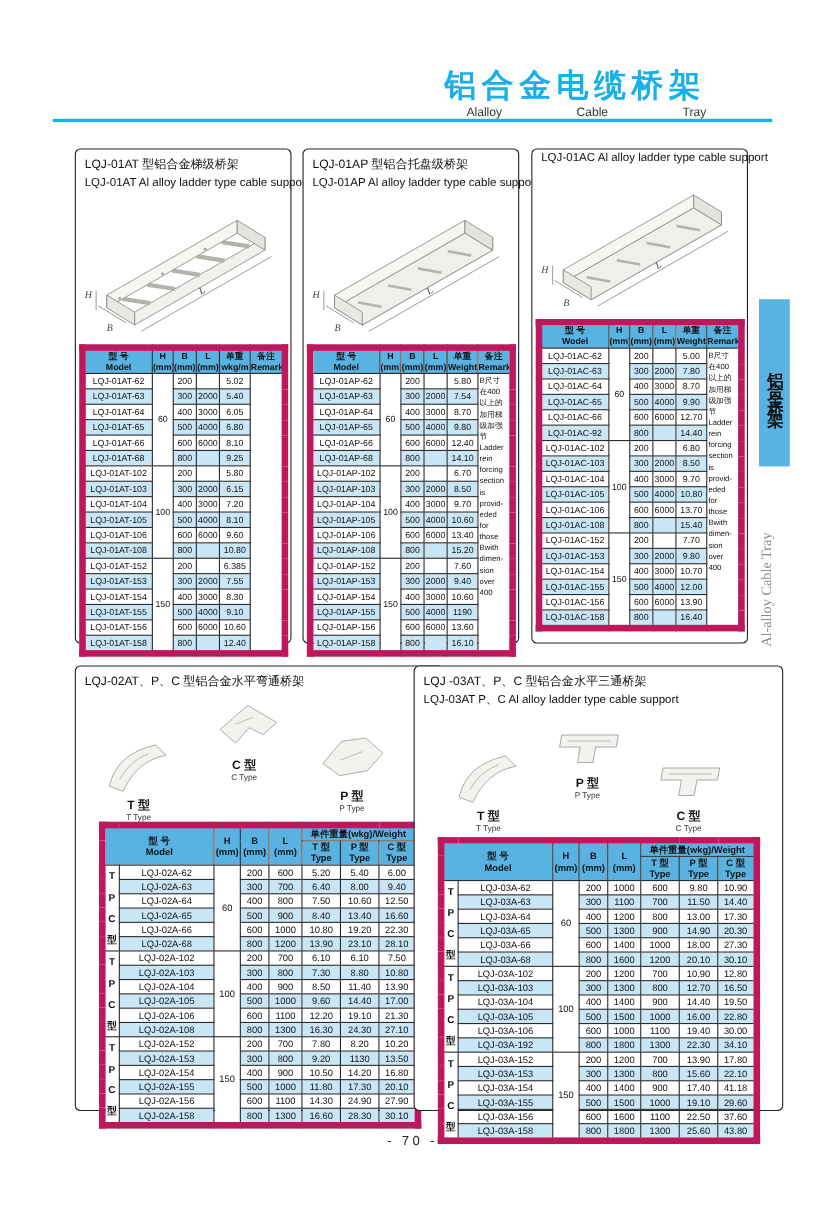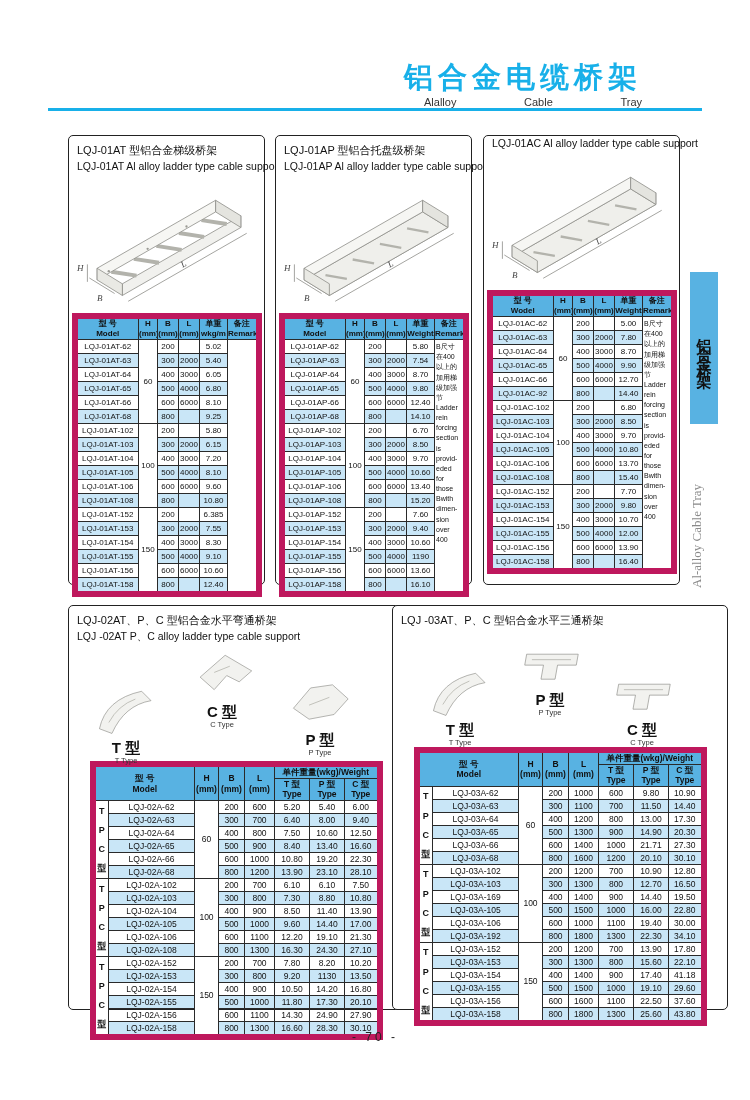--- a/index.html
+++ b/index.html
@@ -15,21 +15,21 @@
   .t-cn{padding:7px 8px 0 8px;font-size:11px;line-height:1.45;white-space:nowrap;}
   .t-en{padding:0 8px;font-size:10.5px;line-height:1.35;white-space:nowrap;}
   
   .diagram{position:relative;width:184px;height:136px;margin:2px 8px 0 8px;}
   .dim{position:absolute;font-family:"Liberation Serif",serif;font-style:italic;font-size:9px;color:#444;}
   .dim-h{left:0;top:88px;}
   .dim-b{left:20px;top:118px;}
   .dim-l{left:104px;top:84px;transform:rotate(-30deg);}
   .fittings{position:relative;height:116px;margin:0 8px;}
   .fitting{position:absolute;text-align:center;}
-  .f-cn{font-size:15px;font-weight:bold;line-height:1.2;}
+  .f-cn{font-size:11px;font-weight:bold;line-height:1.2;}
   .f-en{font-size:7.5px;color:#333;line-height:1.1;}
   
   table{border-collapse:collapse;table-layout:fixed;margin:2px auto 0 auto;}
   .spec{width:184px;font-size:8px;}
   .spec2{width:287px;font-size:8.5px;}
   th,td{border:1px solid #2a2a2a;padding:0;text-align:center;vertical-align:middle;overflow:hidden;}
   table{border:6px solid #be185d;}
   th{background:#58b2e2;font-weight:bold;font-size:8px;line-height:1.25;}
   .spec2 th{font-size:8.5px;}
   .spec td{height:13px;line-height:13px;white-space:nowrap;}
@@ -642,21 +642,20 @@
           <td>800</td>
           <td></td>
           <td>16.40</td>
         </tr>
       </tbody>
     </table>
 </div>
 
 <div class="panel p-bot" style="left:68px">
   <div class="t-cn">LQJ-02AT、P、C 型铝合金水平弯通桥架</div>
-  <div class="t-en">LQJ -02AT P、C alloy ladder type cable support</div>
   <div class="fittings">
     <div class="fitting" style="left:6px;top:42px">
       <svg width="86" height="50" viewBox="0 0 80 64">
           <use href="#sym-elbow"></use>
         </svg>
       <div class="f-cn">T 型</div>
       <div class="f-en">T Type</div>
     </div>
     <div class="fitting" style="left:102px;top:6px">
       <svg width="86" height="50" viewBox="0 0 80 64">
@@ -879,22 +878,23 @@
           <td>800</td>
           <td>1300</td>
           <td>16.60</td>
           <td>28.30</td>
           <td>30.10</td>
         </tr>
       </tbody>
     </table>
 </div>
 
-<div class="panel p-bot" style="left:392px">
+<div class="panel p-bot" style="left:376px">
   <div class="t-cn">LQJ -03AT、P、C 型铝合金水平三通桥架</div>
+  <div class="t-en">LQJ-03AT P、C Al alloy ladder type cable support</div>
   <div class="fittings">
     <div class="fitting" style="left:16px;top:38px">
       <svg width="86" height="50" viewBox="0 0 80 64">
           <use href="#sym-elbow"></use>
         </svg>
       <div class="f-cn">T 型</div>
       <div class="f-en">T Type</div>
     </div>
     <div class="fitting" style="left:106px;top:8px">
       <svg width="86" height="50" viewBox="0 0 80 64">
@@ -988,21 +988,21 @@
           <td>1300</td>
           <td>900</td>
           <td>14.90</td>
           <td>20.30</td>
         </tr>
         <tr>
           <td>LQJ-03A-66</td>
           <td>600</td>
           <td>1400</td>
           <td>1000</td>
-          <td>21.71</td>
+          <td>18.00</td>
           <td>27.30</td>
         </tr>
         <tr class="alt">
           <td>LQJ-03A-68</td>
           <td>800</td>
           <td>1600</td>
           <td>1200</td>
           <td>20.10</td>
           <td>30.10</td>
         </tr>
@@ -1025,21 +1025,21 @@
         </tr>
         <tr class="alt">
           <td>LQJ-03A-103</td>
           <td>300</td>
           <td>1300</td>
           <td>800</td>
           <td>12.70</td>
           <td>16.50</td>
         </tr>
         <tr>
-          <td>LQJ-03A-169</td>
+          <td>LQJ-03A-104</td>
           <td>400</td>
           <td>1400</td>
           <td>900</td>
           <td>14.40</td>
           <td>19.50</td>
         </tr>
         <tr class="alt">
           <td>LQJ-03A-105</td>
           <td>500</td>
           <td>1500</td>

